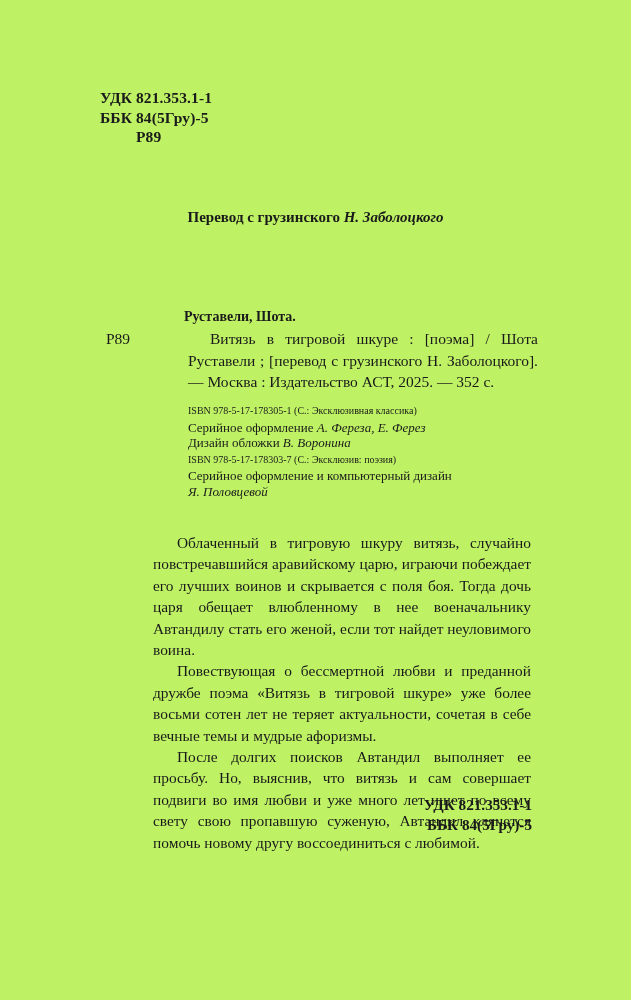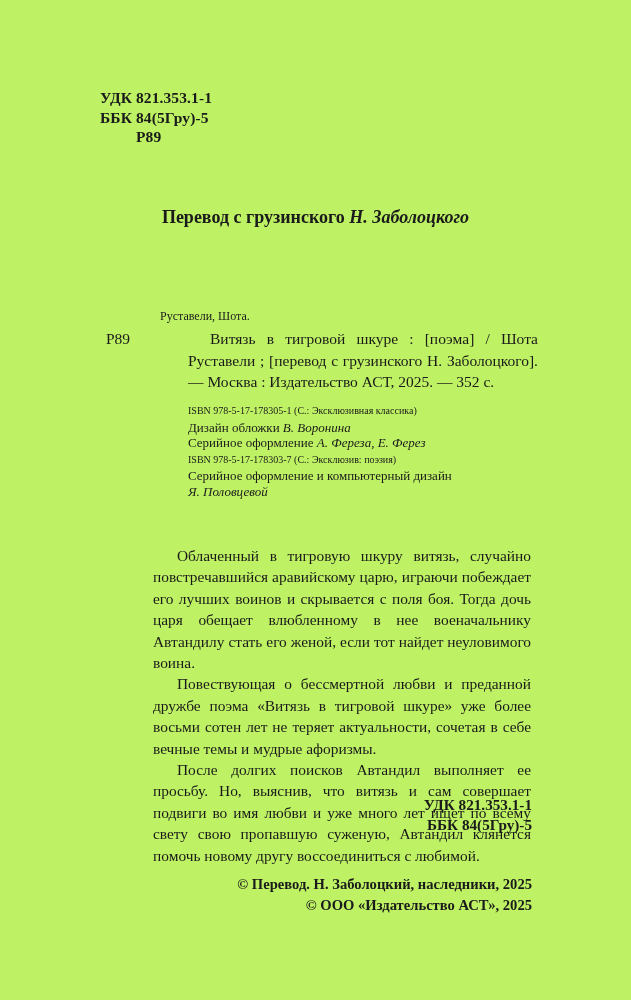--- a/index.html
+++ b/index.html
@@ -30,40 +30,40 @@
   .codes-top .code-line { white-space: nowrap; }
   .codes-top .code-shelf { padding-left: 36px; }
 
   
   .translator {
     position: absolute;
     left: 0;
     right: 0;
     top: 207px;
     text-align: center;
-    font-size: 18px;
+    font-size: 15px;
     font-weight: 700;
     line-height: 20px;
   }
   .translator .ital {
     font-style: italic;
     font-weight: 700;
   }
 
   
   .bib-block {
     position: absolute;
     left: 106px;
     top: 306px;
     width: 432px;
   }
   .bib-author {
-    margin-left: 54px;
-    font-size: 12px;
-    font-weight: 400;
+    margin-left: 78px;
+    font-size: 14px;
+    font-weight: 700;
     line-height: 21px;
   }
   .bib-body-row {
     position: relative;
     margin-top: 1px;
   }
   .bib-shelfmark {
     position: absolute;
     left: 0;
     top: 0;
@@ -98,21 +98,21 @@
     line-height: 17.5px;
   }
   .isbn-line .ital {
     font-style: italic;
   }
 
   
   .annotation {
     position: absolute;
     left: 153px;
-    top: 545px;
+    top: 532px;
     width: 378px;
     font-size: 15.4px;
     line-height: 21.4px;
     text-align: justify;
   }
   .annotation p {
     margin: 0;
     text-indent: 24px;
   }
 
@@ -159,36 +159,32 @@
   <div class="bib-block">
     <div class="bib-author">Руставели, Шота.</div>
     <div class="bib-body-row">
       <div class="bib-shelfmark">Р89</div>
       <div class="bib-desc">Витязь в тигровой шкуре : [поэма] / Шота Руставели ; [перевод с грузинского Н. Заболоцкого]. — Москва : Издательство АСТ, 2025. — 352 с.</div>
     </div>
   </div>
 
   <div class="isbn-block">
     <div class="isbn-line big">ISBN 978-5-17-178305-1 (С.: Эксклюзивная классика)</div>
+    <div class="isbn-line"><span>Серийное оформление </span><span class="ital">А. Фереза, Е. Ферез</span></div>
     <div class="isbn-line"><span>Дизайн обложки </span><span class="ital">В. Воронина</span></div>
-    <div class="isbn-line"><span>Серийное оформление </span><span class="ital">А. Фереза, Е. Ферез</span></div>
     <div class="isbn-line big">ISBN 978-5-17-178303-7 (С.: Эксклюзив: поэзия)</div>
     <div class="isbn-line">Серийное оформление и компьютерный дизайн</div>
     <div class="isbn-line"><span class="ital">Я. Половцевой</span></div>
   </div>
 
   <div class="annotation">
     <p>Облаченный в тигровую шкуру витязь, случайно повстречавшийся аравийскому царю, играючи побеждает его лучших воинов и скрывается с поля боя. Тогда дочь царя обещает влюбленному в нее военачальнику Автандилу стать его женой, если тот найдет неуловимого воина.</p>
     <p>Повествующая о бессмертной любви и преданной дружбе поэма «Витязь в тигровой шкуре» уже более восьми сотен лет не теряет актуальности, сочетая в себе вечные темы и мудрые афоризмы.</p>
     <p>После долгих поисков Автандил выполняет ее просьбу. Но, выяснив, что витязь и сам совершает подвиги во имя любви и уже много лет ищет по всему свету свою пропавшую суженую, Автандил клянется помочь новому другу воссоединиться с любимой.</p>
   </div>
 
   <div class="codes-bottom">
     <div>УДК 821.353.1-1</div>
     <div>ББК 84(5Гру)-5</div>
   </div>
 
-  <div class="copyright">
-    <div class="cr-line">© Перевод. Н. Заболоцкий, наследники, 2025</div>
-    <div class="cr-line">© ООО «Издательство АСТ», 2025</div>
-  </div>
 
 </div>
 
 </body></html>

